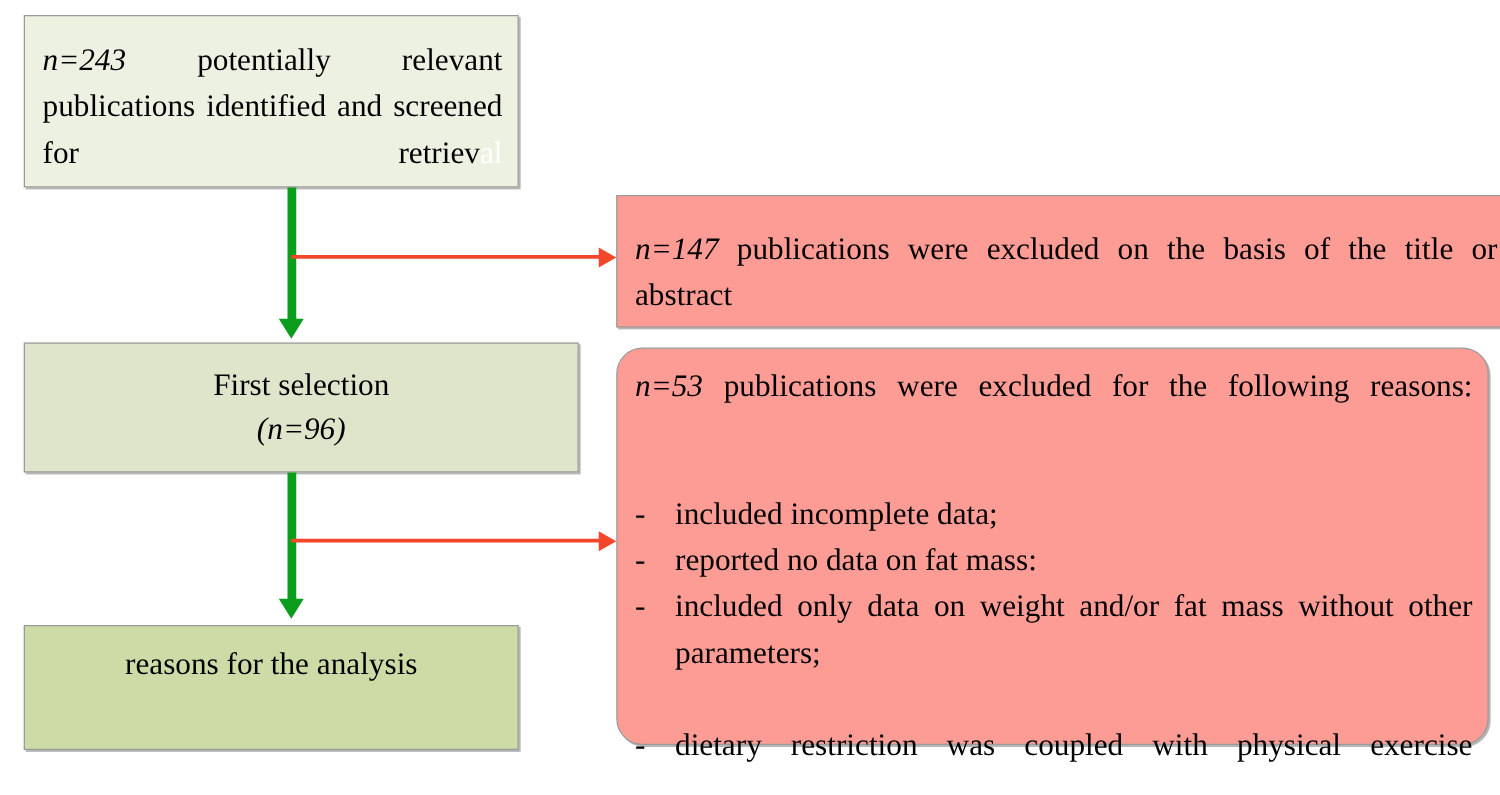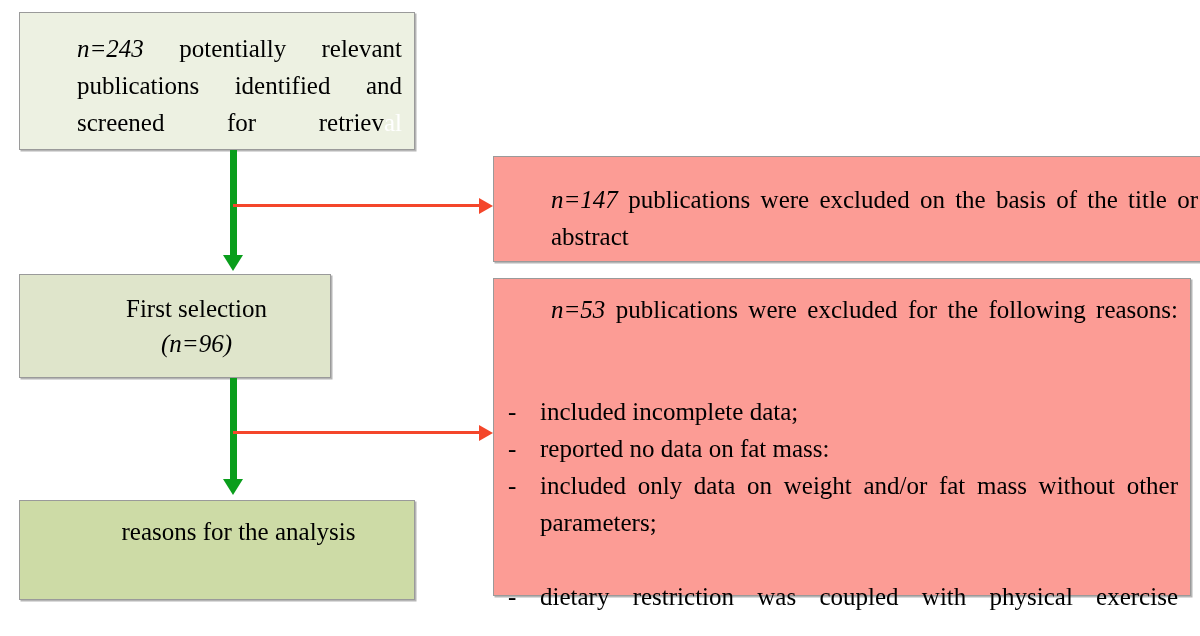--- a/index.html
+++ b/index.html
@@ -38,21 +38,20 @@
   .box-pink        { background: #fc9c95; }
 
   .box-text {
     position: absolute;
     left: 14px;
     right: 12px;
     font-size: 25px;
     line-height: 37px;
     text-align: justify;
     text-justify: inter-word;
-    margin-left: 43px;
   }
   .box-text.center {
     text-align: center;
     left: 10px;
     right: 10px;
   }
   .box-text p { margin: 0; }
 
   
   .just-all { text-align: justify; }
@@ -75,42 +74,42 @@
   
   #box-screened {
     left: 19px; top: 12px;
     width: 396px; height: 138px;
   }
   #box-screened .box-text { top: 17px; }
 
   
   #box-first-selection {
     left: 19px; top: 274px;
-    width: 312px; height: 104px;
+    width: 444px; height: 104px;
   }
   #box-first-selection .box-text { top: 16px; line-height: 35px; }
 
   
   #box-total {
     left: 19px; top: 500px;
     width: 396px; height: 100px;
   }
   #box-total .box-text { top: 13px; line-height: 35px; }
 
   
   #box-excluded-title {
     left: 493px; top: 156px;
     width: 718px; height: 106px;
   }
   #box-excluded-title .box-text { top: 24px; }
 
   
   #box-excluded-reasons {
     left: 493px; top: 278px;
-    width: 698px; height: 318px;
+    width: 698px; height: 318px; border-radius: 21px;
   }
   #box-excluded-reasons .box-text { top: 12px; }
 
   .reason-list {
     position: absolute;
     left: 14px;
     right: 12px;
     top: 114px;
   }
   .reason-item {

